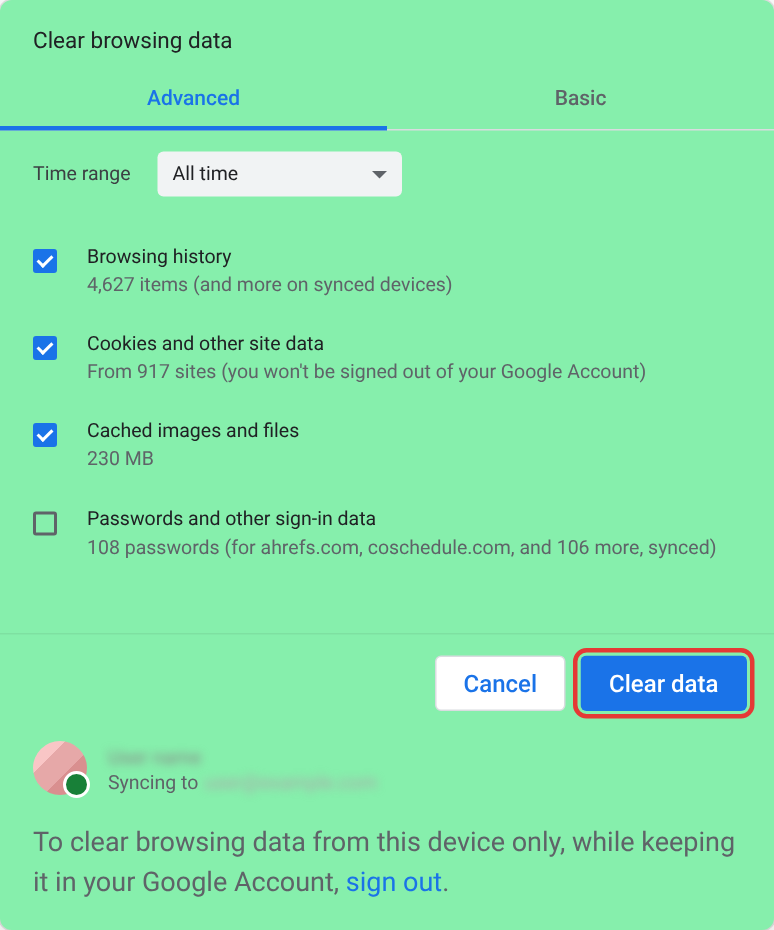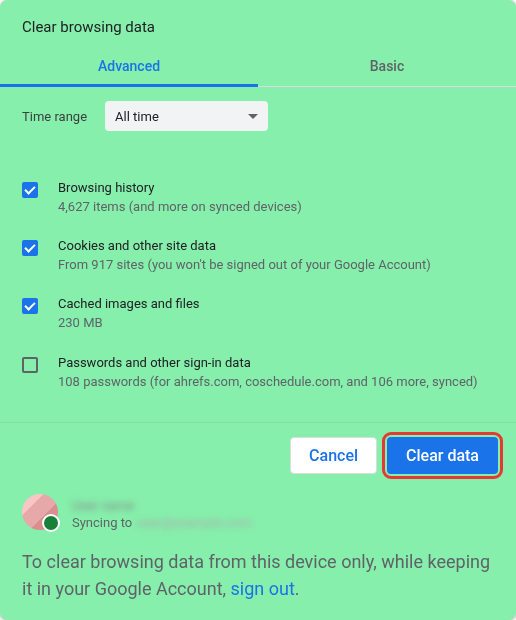--- a/index.html
+++ b/index.html
@@ -59,21 +59,21 @@
   position: relative;
   scrollbar-width: thin;
   border-bottom: 1px solid rgba(0,0,0,0.06);
 }
 .body::-webkit-scrollbar { width: 12px; }
 .body::-webkit-scrollbar-thumb { background: #dadce0; border-radius: 3px; }
 .time-row {
   display: flex;
   align-items: center;
   gap: 18px;
-  margin-bottom: 38px;
+  margin-bottom: 22px;
 }
 .time-label {
   font-size: 13px;
   color: #3c4043;
 }
 .select {
   display: flex;
   align-items: center;
   justify-content: space-between;
   background: #f1f3f4;

